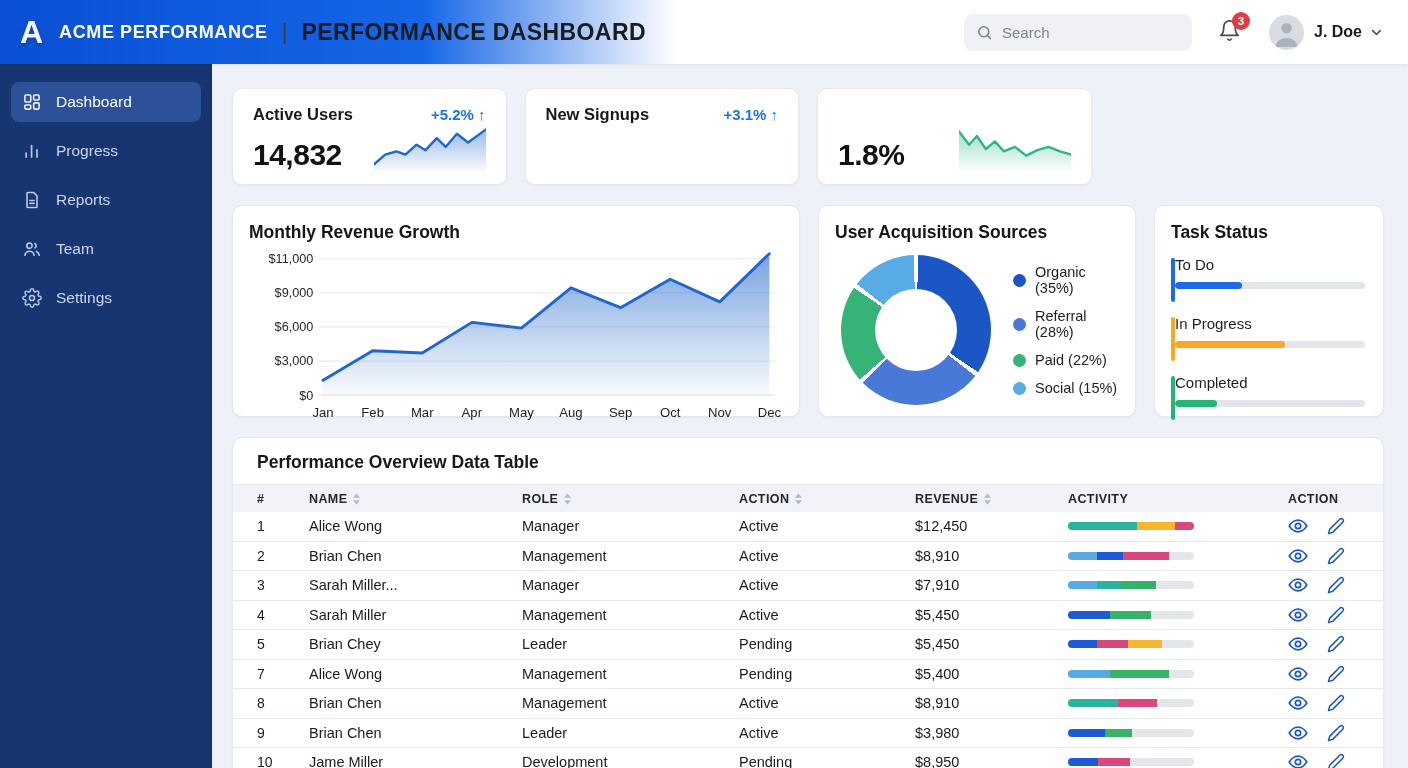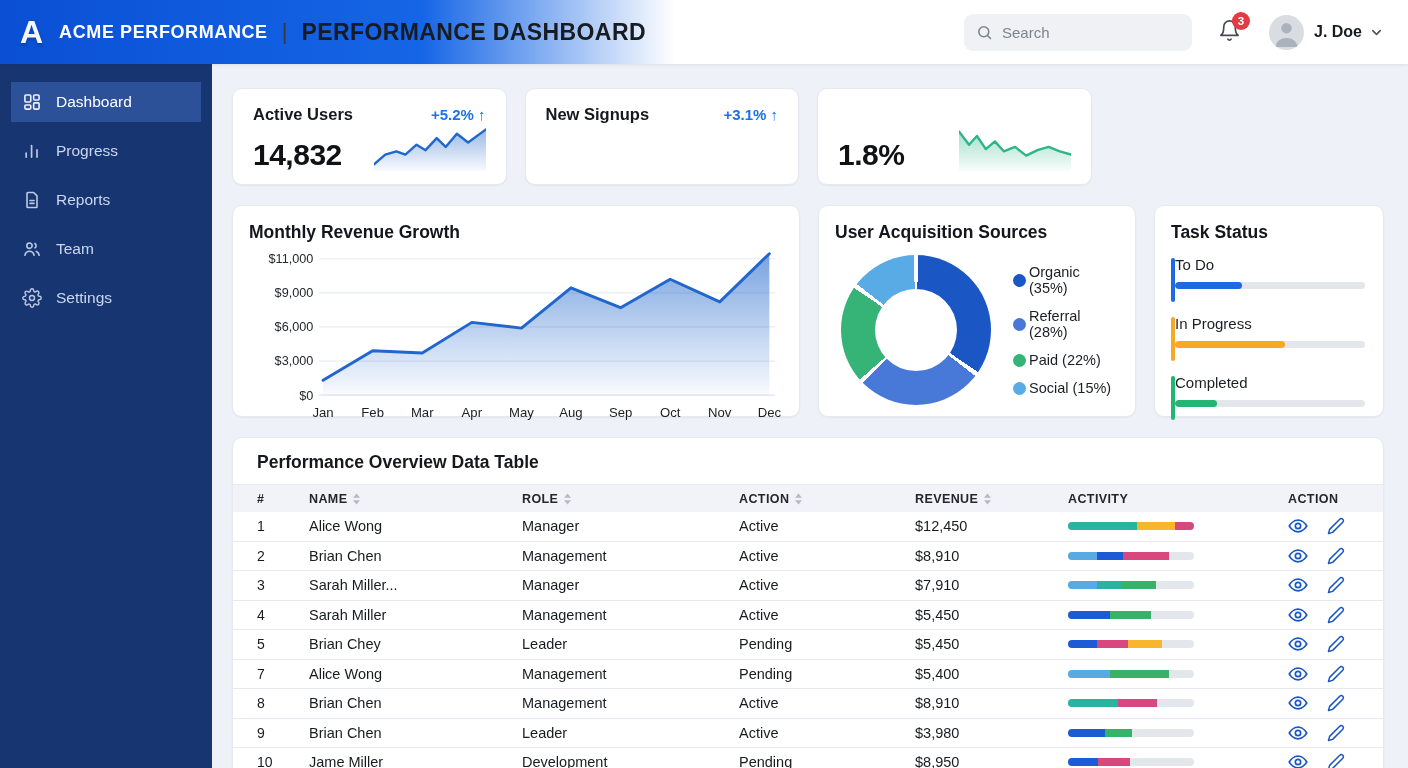--- a/index.html
+++ b/index.html
@@ -27,21 +27,21 @@
     background: #e23b44; color: #fff; font-size: 11.5px; font-weight: 700; display: flex;
     align-items: center; justify-content: center; padding: 0 4px; }
   .avatar { width: 35px; height: 35px; border-radius: 50%; background: #d9dde2; overflow: hidden;
     display: flex; align-items: flex-end; justify-content: center; margin-right: 10px; }
   .user-name { font-size: 16px; font-weight: 700; color: #181b20; margin-right: 7px; }
 
   
   .app { display: flex; height: 704px; }
   .sidebar { width: 212px; flex: none; background: #173571; padding-top: 18px; }
   .nav-item { display: flex; align-items: center; gap: 14px; height: 40px; margin: 0 11px 9px 11px;
-    padding: 0 11px; border-radius: 0; color: #ccd7ef; font-size: 15.5px; font-weight: 500; cursor: pointer; text-align: center; }
+    padding: 0 11px; border-radius: 8px; color: #ccd7ef; font-size: 15.5px; font-weight: 500; cursor: pointer; text-align: center; }
   .nav-item svg { flex: none; opacity: .92; }
   .nav-item.active { background: #2d5198; color: #ffffff; }
   main { flex: 1; padding: 24px 24px 0 20px; overflow: hidden; border-radius: 6px; }
 
   .card { background: #fff; border: 1px solid #e6e9ef; border-radius: 10px;
     box-shadow: 0 1px 2px rgba(16,24,40,.05); }
 
   
   .kpi-row { display: grid; grid-template-columns: repeat(4, 1fr); gap: 18px; }
   .kpi { padding: 16px 20px 12px 20px; height: 97px; display: flex; flex-direction: column; }
@@ -55,21 +55,21 @@
   
   .charts-row { display: grid; grid-template-columns: 568px 318px 230px; gap: 18px; margin-top: 20px; }
   .chart-card { padding: 16px 16px 10px 16px; height: 212px; }
   .card-title { font-size: 17.5px; font-weight: 700; color: #14161b; }
   .revchart { width: 100%; margin-top: 6px; display: block; }
 
   .donut-wrap { display: flex; align-items: center; gap: 22px; margin-top: 12px; }
   .donut { width: 150px; height: 150px; border-radius: 50%; position: relative; flex: none; margin-left: 6px; }
   .donut .hole { position: absolute; inset: 34px; background: #fff; border-radius: 50%; }
   .legend { display: flex; flex-direction: column; gap: 12px; }
-  .legend-item { display: flex; align-items: center; gap: 3px; font-size: 14.5px; color: #1b1e24; }
+  .legend-item { display: flex; align-items: center; gap: 9px; font-size: 14.5px; color: #1b1e24; }
   .legend .dot { width: 13px; height: 13px; border-radius: 50%; flex: none; }
 
   .task-list { margin-top: 10px; }
   .task-item { display: flex; gap: 0; margin-top: 13px; justify-content: flex-end; }
   .task-accent { width: 4px; height: 44px; border-radius: 3px; flex: none; margin-top: 2px; }
   .task-body { flex: 1; padding-right: 2px; }
   .task-label { font-size: 15px; color: #1b1e24; }
   .task-track { margin-top: 9px; height: 7px; border-radius: 4px; background: #e3e6eb; overflow: hidden; }
   .task-fill { height: 100%; border-radius: 4px; }
 

